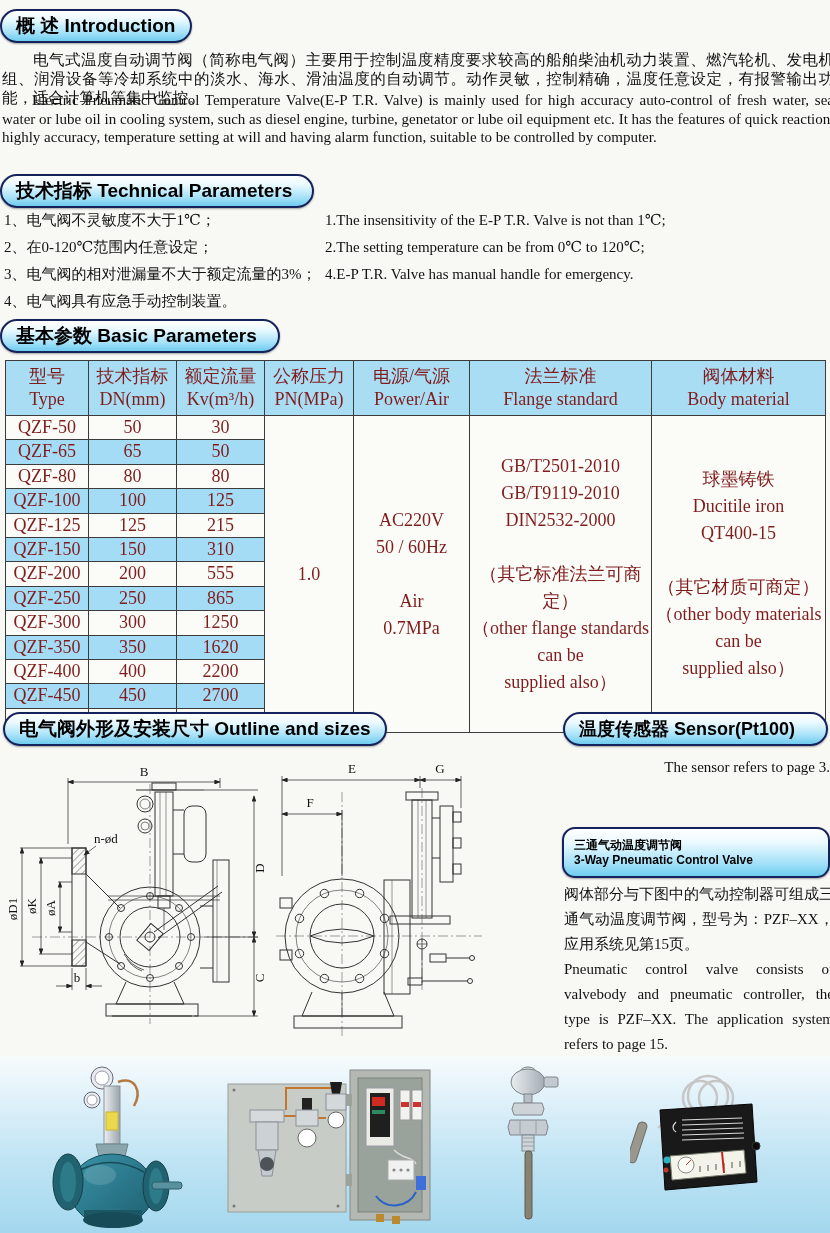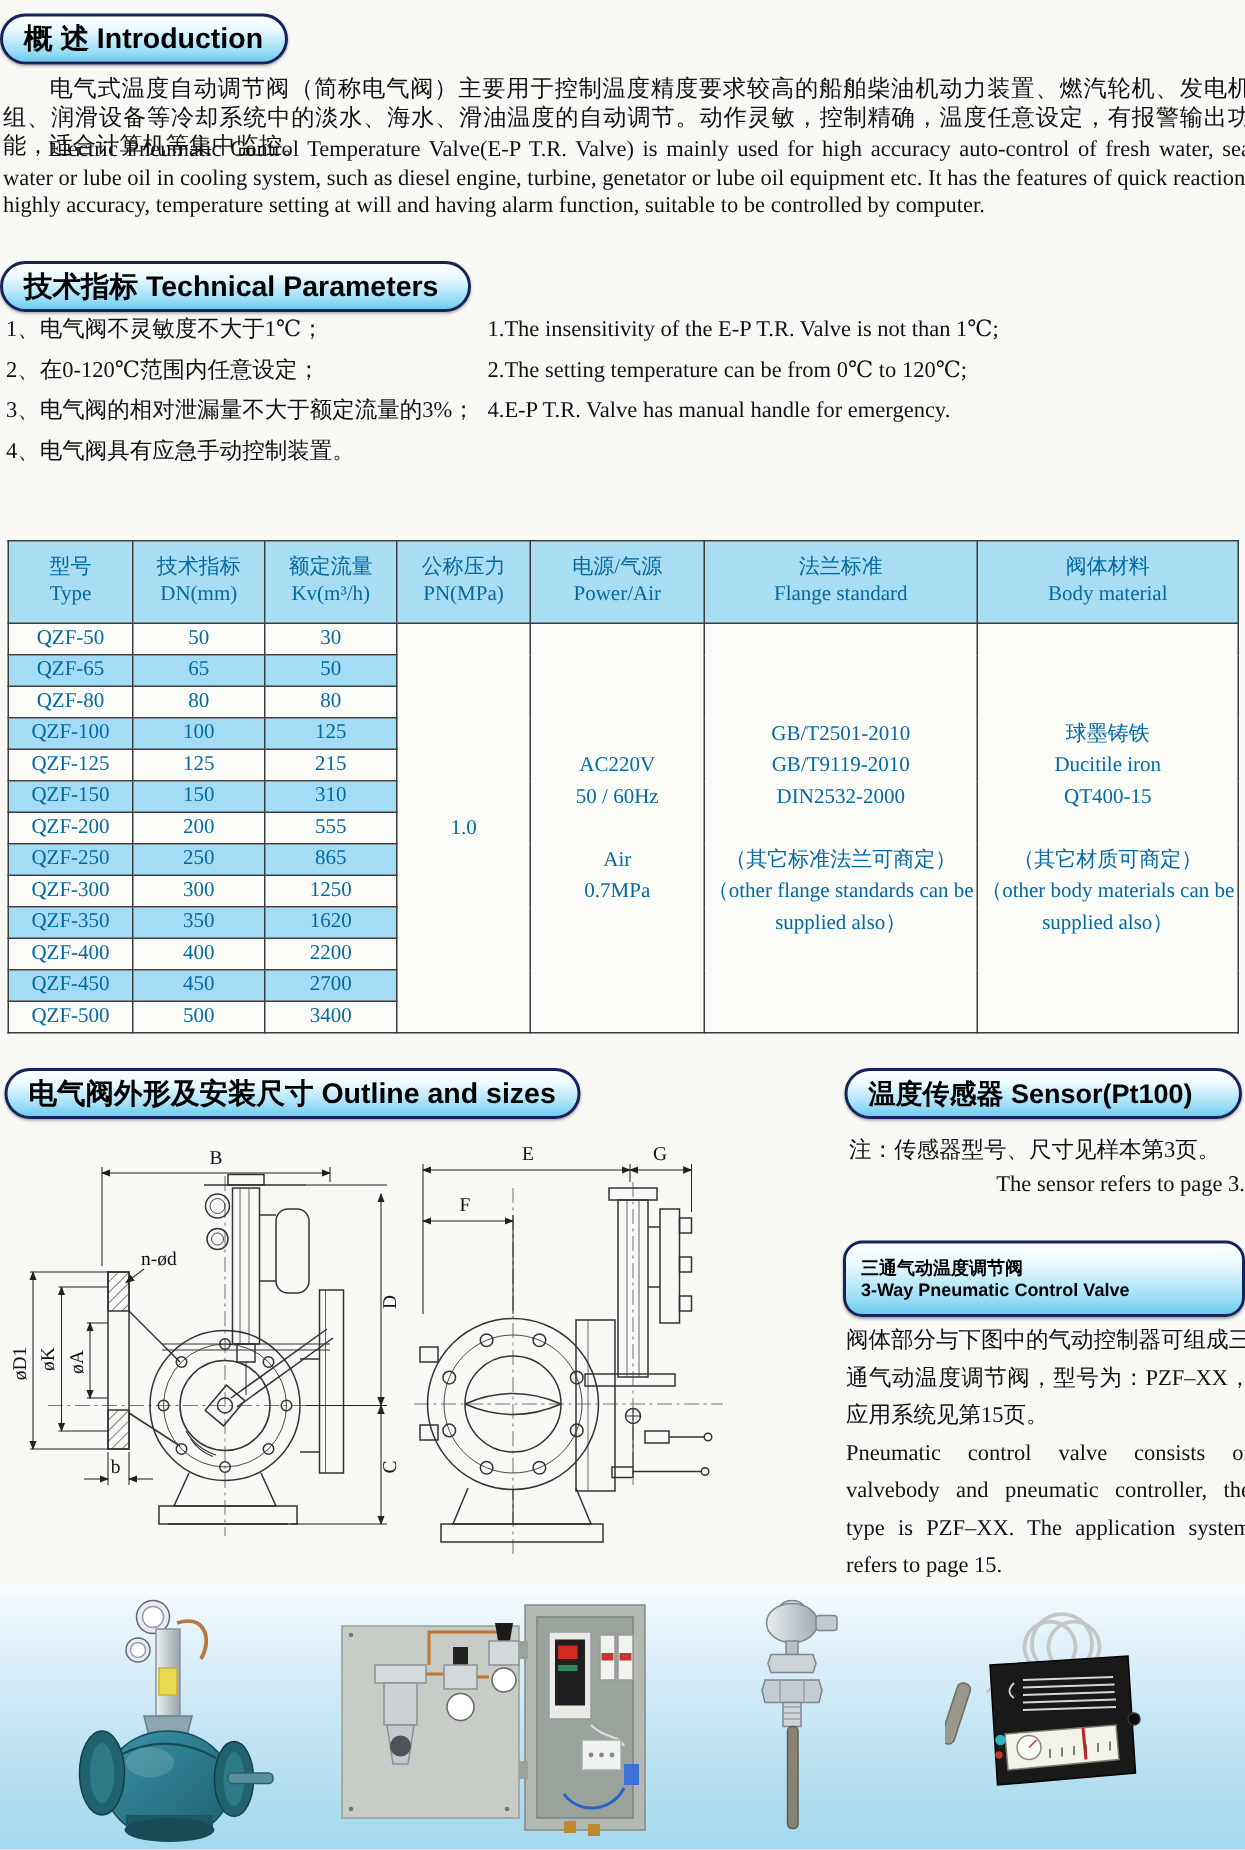--- a/index.html
+++ b/index.html
@@ -26,21 +26,21 @@
   #intro-en{top:91px;font-size:15px;line-height:18.5px;text-indent:2em;}
 
   .tech-list{position:absolute;top:210px;margin:0;padding:0;list-style:none;
              font-size:15px;line-height:20px;}
   #tech-cn{left:4px;width:320px;}
   #tech-en{left:325px;width:505px;}
   .tech-list li{margin:0 0 7px 0;}
 
   
   #params-table{position:absolute;left:5px;top:360px;width:820px;border-collapse:collapse;
-                table-layout:fixed;font-size:14px;text-align:center;color:#0369a1;
+                table-layout:fixed;font-size:18px;text-align:center;color:#7f1d1d;
                 background:#fbfbf8;}
   #params-table th,#params-table td{border:1px solid #3c3c3c;padding:0;white-space:pre-line;
                 line-height:1.3;}
   #params-table thead th{background:#a9ddf3;height:54px;font-weight:normal;}
   #params-table tbody td{height:20px;}
   #params-table tbody tr.alt td.cell{background:#a5dcf5;margin-top:35px;}
   #params-table td.merged{background:#fbfbf8;line-height:1.5;vertical-align:middle;}
 
   .draw{position:absolute;}
   .draw text{font-family:"Liberation Serif","DejaVu Serif",serif;font-size:13px;fill:#111;}
@@ -75,20 +75,23 @@
     <li>2、在0-120℃范围内任意设定；</li>
     <li>3、电气阀的相对泄漏量不大于额定流量的3%；</li>
     <li>4、电气阀具有应急手动控制装置。</li>
   </ul>
   <ul class="tech-list" id="tech-en">
     <li>1.The insensitivity of the E-P T.R. Valve is not than 1℃;</li>
     <li>2.The setting temperature can be from 0℃ to 120℃;</li>
     <li>4.E-P T.R. Valve has manual handle for emergency.</li>
   </ul>
 
+  <div class="badge" id="badge-params">
+    <span>基本参数 Basic Parameters</span>
+  </div>
   <table id="params-table">
     <colgroup>
       <col style="width:83px">
         <col style="width:88px">
         <col style="width:88px">
       <col style="width:89px">
         <col style="width:116px">
         <col style="width:182px">
         <col style="width:174px">
     </colgroup>
@@ -370,21 +373,20 @@
       <text x="80" y="15" text-anchor="middle">E</text>
       <text x="168" y="15" text-anchor="middle">G</text>
       <text x="38" y="49" text-anchor="middle">F</text>
     </g>
   </svg>
 
   <div class="badge" id="badge-sensor">
     <span>温度传感器 Sensor(Pt100)</span>
   </div>
   <div id="sensor-note">
-    <div>注：传感器型号、尺寸见样本第3页。</div>
     <div class="l2">The sensor refers to page 3.</div>
   </div>
 
   <div class="badge" id="badge-threeway">
     <span>三通气动温度调节阀</span>
     <span>3-Way Pneumatic Control Valve</span>
   </div>
   <div id="threeway-text">
     <p>阀体部分与下图中的气动控制器可组成三通气动温度调节阀，型号为：PZF–XX，应用系统见第15页。</p>
     <p>Pneumatic control valve consists of valvebody and pneumatic controller, the type is PZF–XX. The application system refers to page 15.</p>

